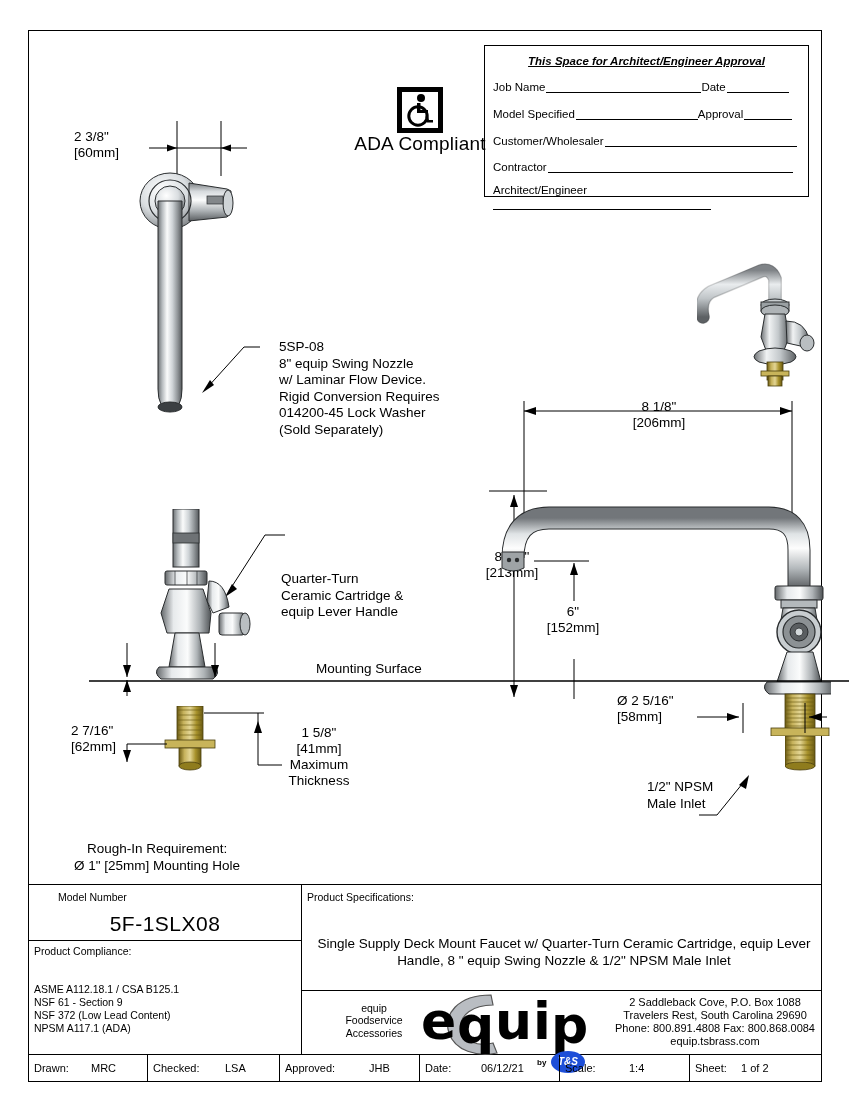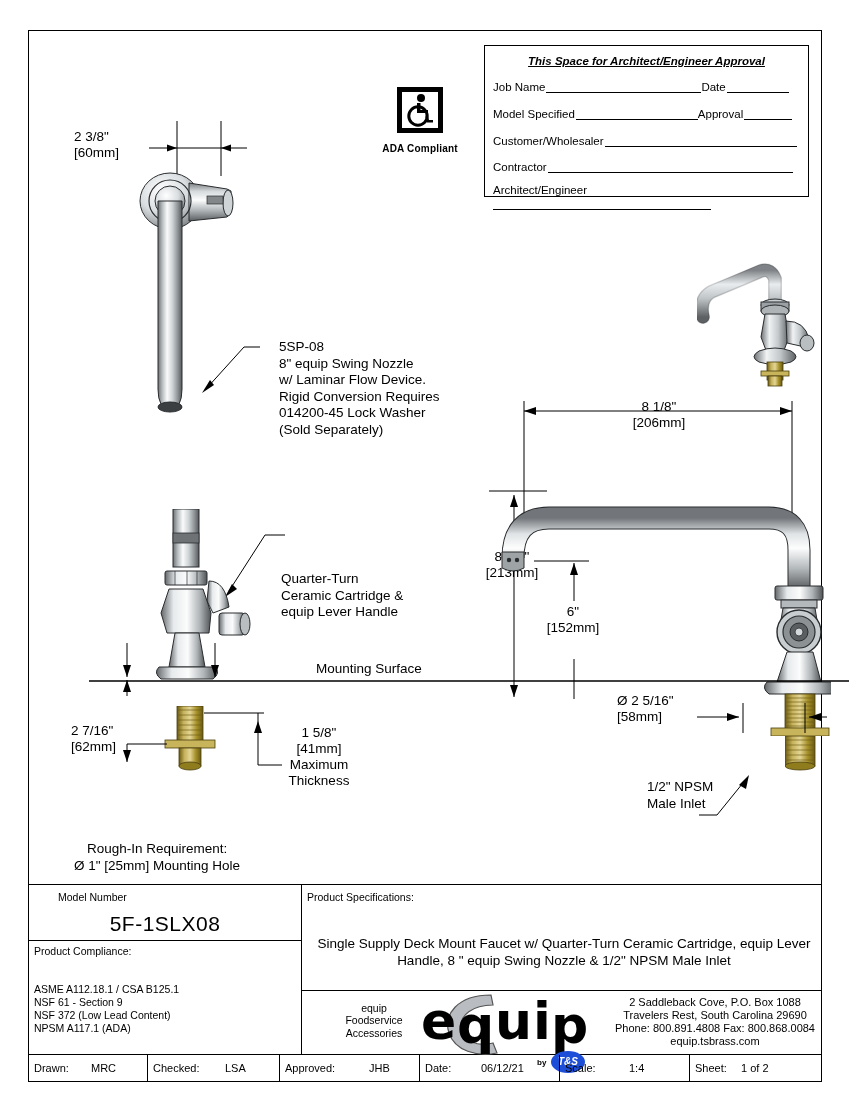--- a/index.html
+++ b/index.html
@@ -17,21 +17,21 @@
               font-style:italic;font-weight:bold;font-size:11.5px;
               text-decoration:underline;}
   .appr-row{position:absolute;left:8px;right:8px;font-size:11.5px;}
   .appr-row .lbl{background:#fff;padding-right:1px;}
   .ul{border-bottom:1.3px solid #000;display:inline-block;vertical-align:bottom;height:13px;}
 
   
   .ada{position:absolute;left:325px;top:56px;width:132px;text-align:center;}
   .ada-box{width:46px;height:46px;border:5px solid #000;margin:0 auto;
            box-sizing:border-box;position:relative;background:#fff;}
-  .ada-label{font-size:10px;font-weight:bold;margin-top:10px;letter-spacing:.2px;}
+  .ada-label{font-size:19px;font-weight:normal;margin-top:0;letter-spacing:.2px;}
 
   
   .dim{font-size:13.5px;line-height:16px;}
   .note{font-size:13.5px;line-height:16.5px;}
 
   
   .tb{position:absolute;left:0;bottom:0;width:100%;}
   .tb-line{position:absolute;background:#000;}
   .tb-lbl{position:absolute;font-size:10.5px;}
   .model-num{position:absolute;left:0;width:100%;text-align:center;

